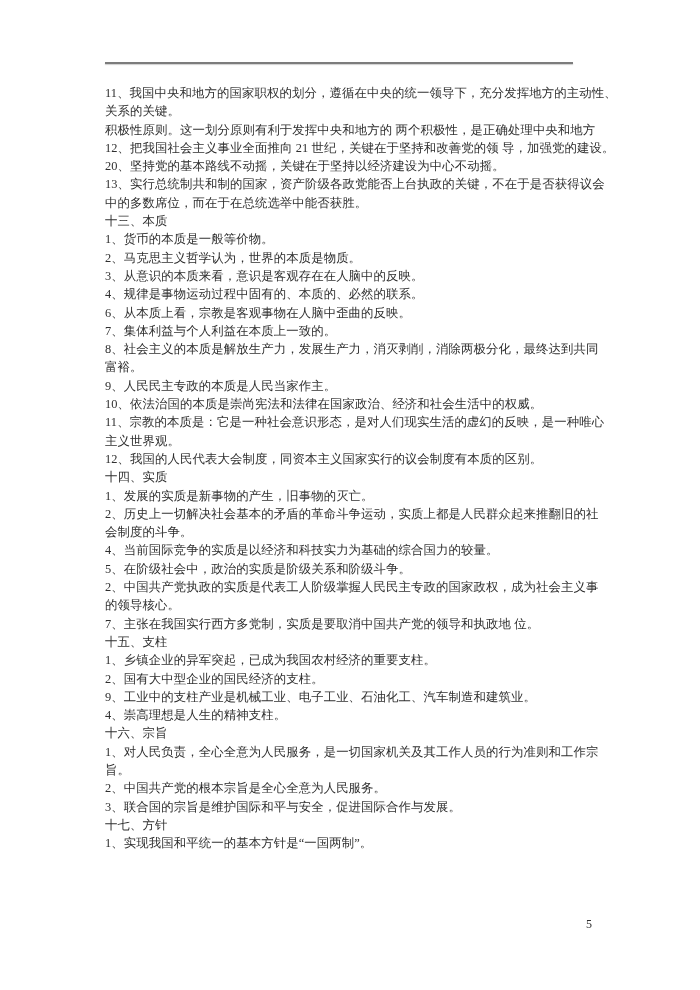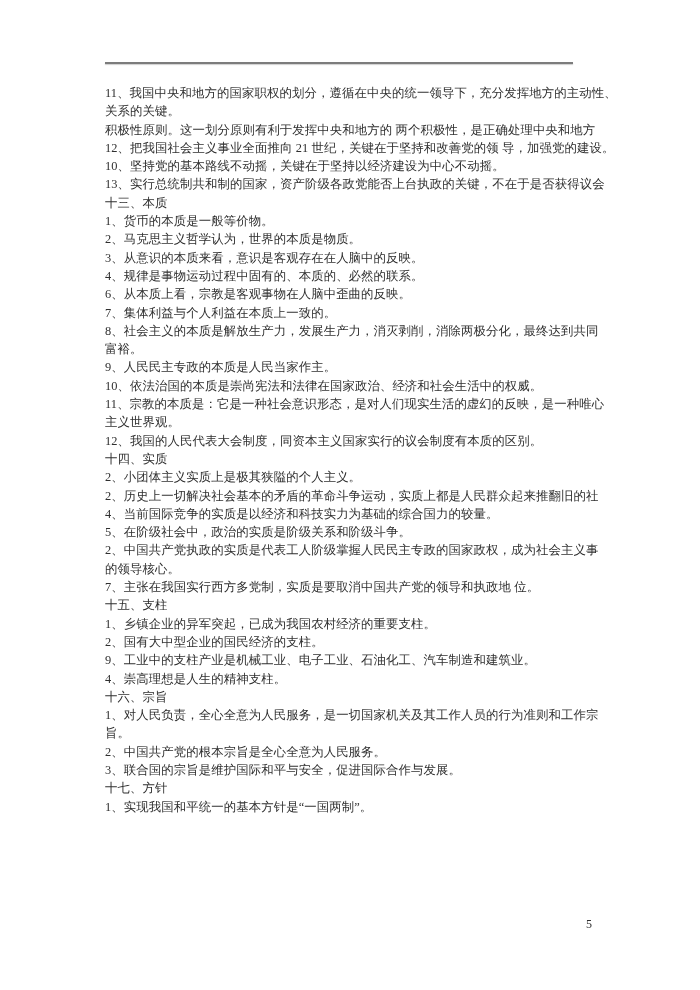--- a/index.html
+++ b/index.html
@@ -55,24 +55,25 @@
   <div class="content">
       <div class="block item">
         <div class="line">11、我国中央和地方的国家职权的划分，遵循在中央的统一领导下，充分发挥地方的主动性、</div>
         <div class="line">关系的关键。</div>
         <div class="line">积极性原则。这一划分原则有利于发挥中央和地方的 两个积极性，是正确处理中央和地方</div>
       </div>
       <div class="block item">
         <div class="line">12、把我国社会主义事业全面推向 21 世纪，关键在于坚持和改善党的领 导，加强党的建设。</div>
       </div>
       <div class="block item">
-        <div class="line">10、坚持党的基本路线不动摇，关键在于坚持以经济建设为中心不动摇。</div>
+        <div class="line">20、坚持党的基本路线不动摇，关键在于坚持以经济建设为中心不动摇。</div>
       </div>
       <div class="block item">
         <div class="line">13、实行总统制共和制的国家，资产阶级各政党能否上台执政的关键，不在于是否获得议会</div>
+        <div class="line">中的多数席位，而在于在总统选举中能否获胜。</div>
       </div>
       <div class="block heading">
         <div class="line">十三、本质</div>
       </div>
       <div class="block item">
         <div class="line">1、货币的本质是一般等价物。</div>
       </div>
       <div class="block item">
         <div class="line">2、马克思主义哲学认为，世界的本质是物质。</div>
       </div>
@@ -102,24 +103,25 @@
         <div class="line">11、宗教的本质是：它是一种社会意识形态，是对人们现实生活的虚幻的反映，是一种唯心</div>
         <div class="line">主义世界观。</div>
       </div>
       <div class="block item">
         <div class="line">12、我国的人民代表大会制度，同资本主义国家实行的议会制度有本质的区别。</div>
       </div>
       <div class="block heading">
         <div class="line">十四、实质</div>
       </div>
       <div class="block item">
-        <div class="line">2、小团体主义实质上是极其狭隘的个人主义。</div>
+        <div class="line">1、发展的实质是新事物的产生，旧事物的灭亡。</div>
       </div>
       <div class="block item">
         <div class="line">2、历史上一切解决社会基本的矛盾的革命斗争运动，实质上都是人民群众起来推翻旧的社</div>
+        <div class="line">会制度的斗争。</div>
       </div>
       <div class="block item">
         <div class="line">4、当前国际竞争的实质是以经济和科技实力为基础的综合国力的较量。</div>
       </div>
       <div class="block item">
         <div class="line">5、在阶级社会中，政治的实质是阶级关系和阶级斗争。</div>
       </div>
       <div class="block item">
         <div class="line">2、中国共产党执政的实质是代表工人阶级掌握人民民主专政的国家政权，成为社会主义事</div>
         <div class="line">的领导核心。</div>

